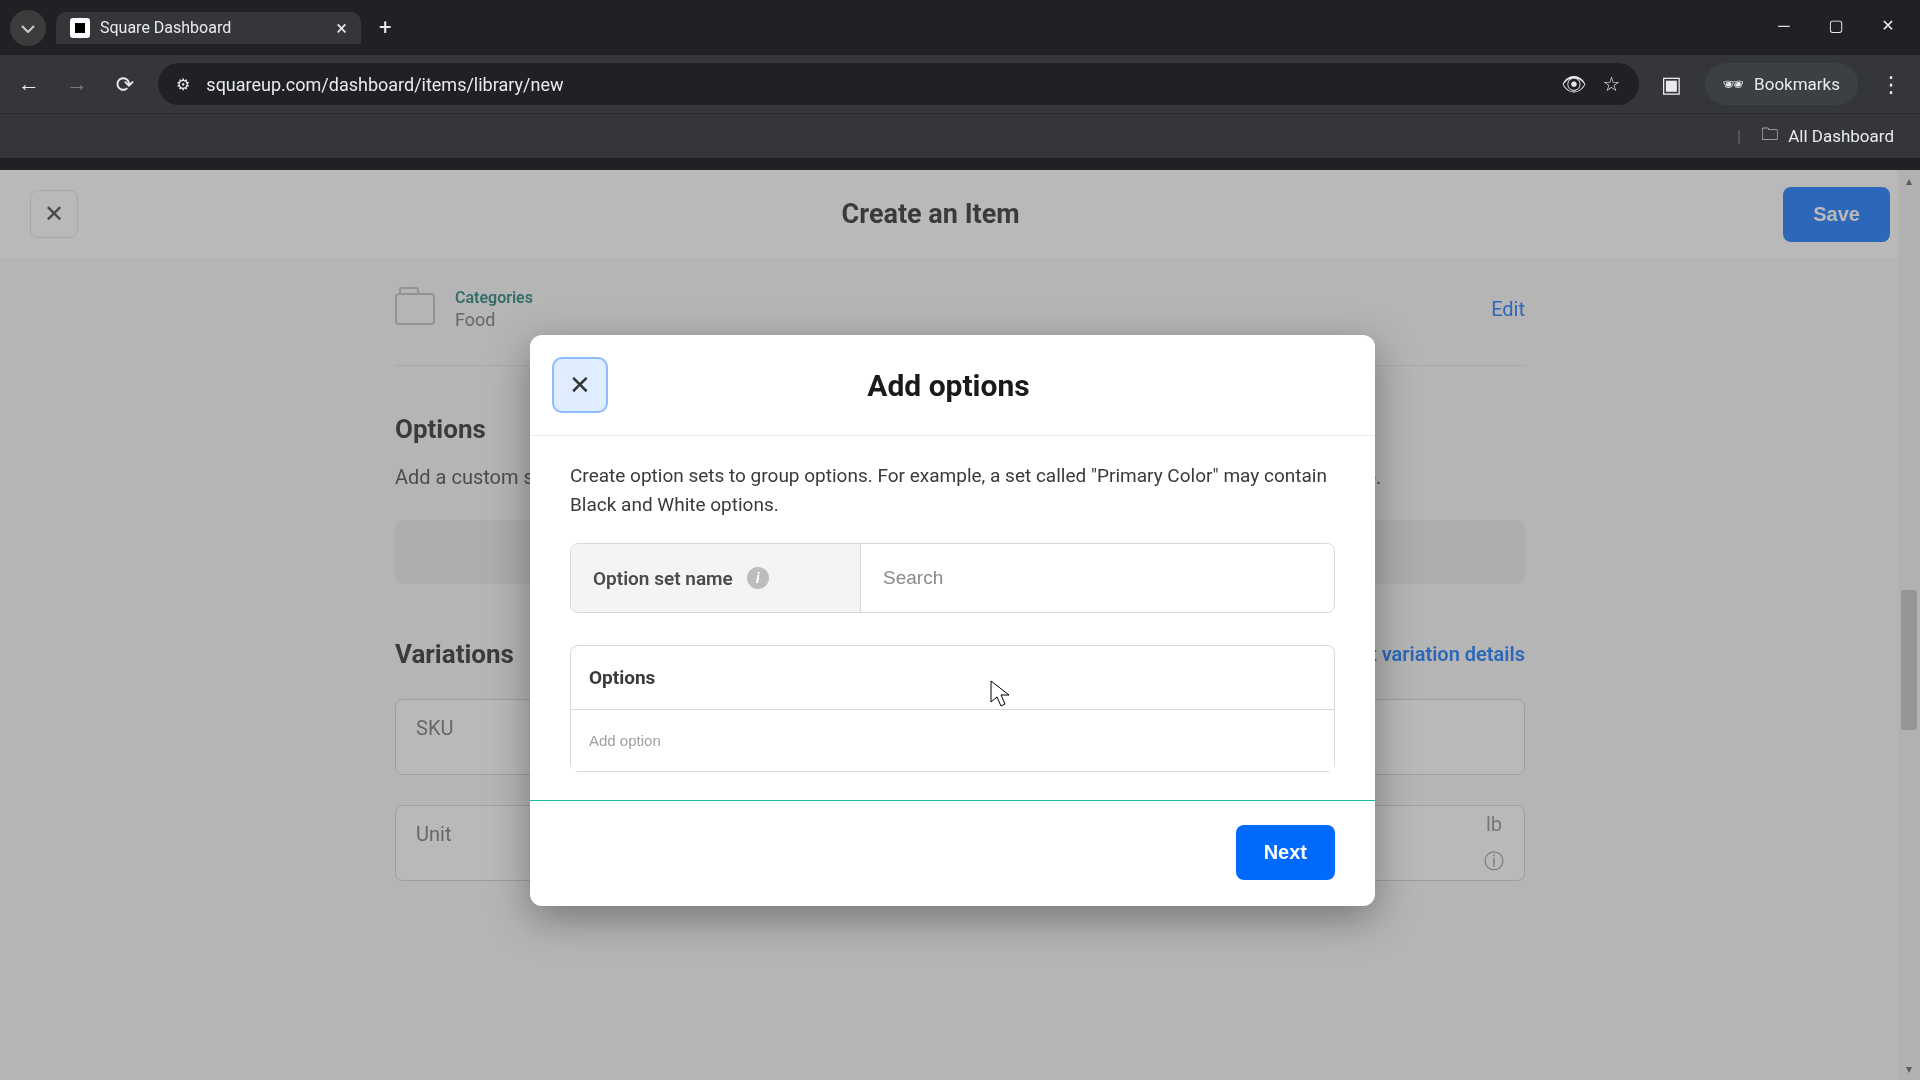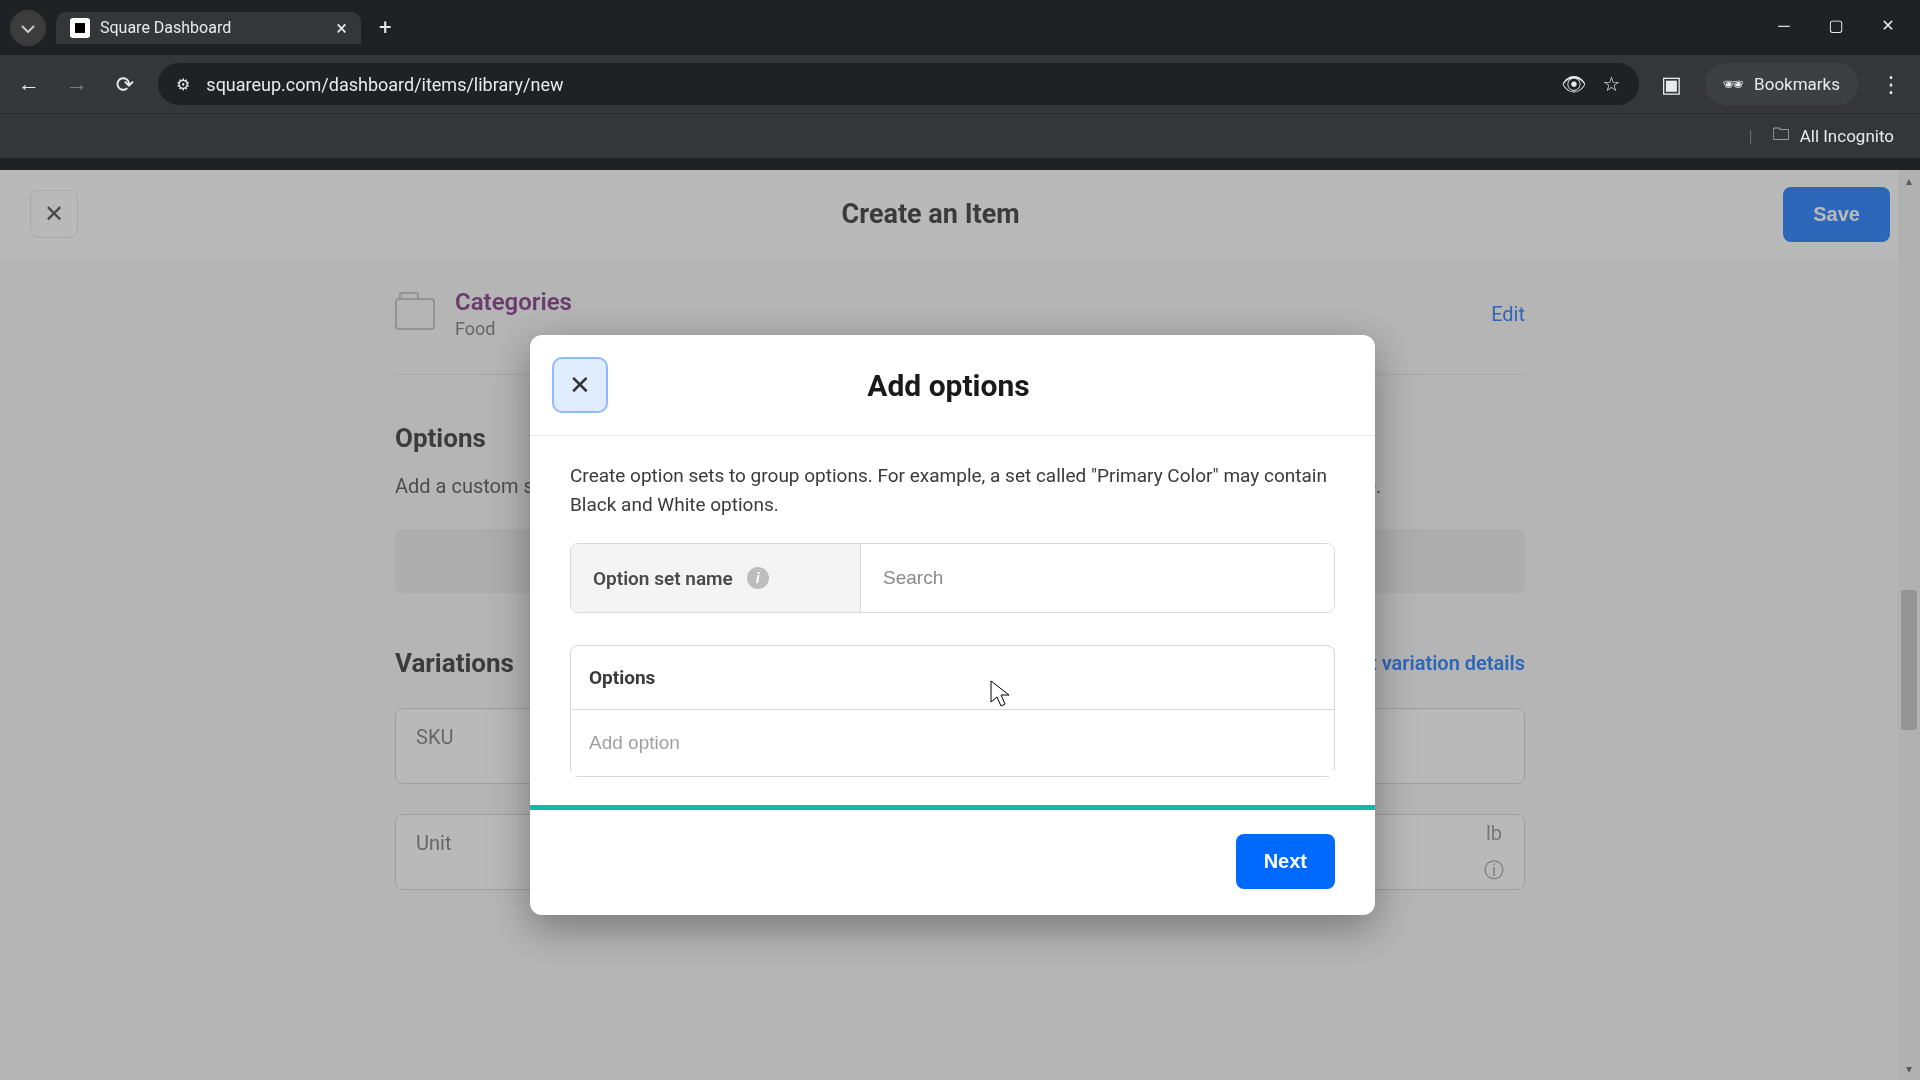--- a/index.html
+++ b/index.html
@@ -240,21 +240,21 @@
 .cat-icon::before{
   content:"";
   position:absolute;
   top:-8px; left:2px;
   width:16px; height:6px;
   border:2px solid #bbb;
   border-bottom:none;
   border-radius: 3px 3px 0 0;
 }
 .cat-texts { flex: 1; }
-.cat-title { font-size: 24px; font-weight: 600; color: #701a75; }
+.cat-title { font-size: 16px; font-weight: 600; color: #0f766e; }
 .cat-sub { font-size: 18px; color: #6b6b6b; margin-top: 2px; }
 .edit-link { color: #006aff; font-size: 20px; font-weight: 400; cursor: pointer; }
 
 .section-title {
   font-size: 26px;
   font-weight: 700;
   color: #1a1a1a;
   margin-top: 48px;
   margin-bottom: 18px;
 }
@@ -412,30 +412,30 @@
   font-size: 19px;
   font-weight: 700;
   color: #3a3a3a;
   border-bottom: 1px solid #d8d8d8;
 }
 .add-option-input {
   width: 100%;
   border: none;
   outline: none;
   padding: 22px 18px;
-  font-size: 19px;
+  font-size: 15px;
   color: #404040;
 }
 .add-option-input::placeholder { color: #a0a0a0; }
 
 .modal-footer {
   display: flex;
   justify-content: flex-end;
   padding: 24px 40px 26px;
-  border-top: 5px solid #14b8a6;
+  border-top: 1px solid #14b8a6;
   margin-top: 18px;
   align-items: center;
 }
 .next-btn {
   background: #006aff;
   color: #fff;
   border: none;
   border-radius: 8px;
   padding: 16px 28px;
   font-size: 20px;
@@ -491,21 +491,21 @@
     <div class="incognito-pill">
       <span>🕶</span>
       <span>Bookmarks</span>
     </div>
     <div class="nav-icon">⋮</div>
   </div>
 
   <div class="bookmarks-bar">
     <span class="bk-div">|</span>
     <span>🗀</span>
-    <span>All Incognito</span>
+    <span>All Dashboard</span>
   </div>
 </div>
 
 <div class="page-viewport">
 
   <div class="page-header">
     <div class="header-close">✕</div>
     <div class="header-title">Create an Item</div>
     <button class="save-btn">Save</button>
   </div>

